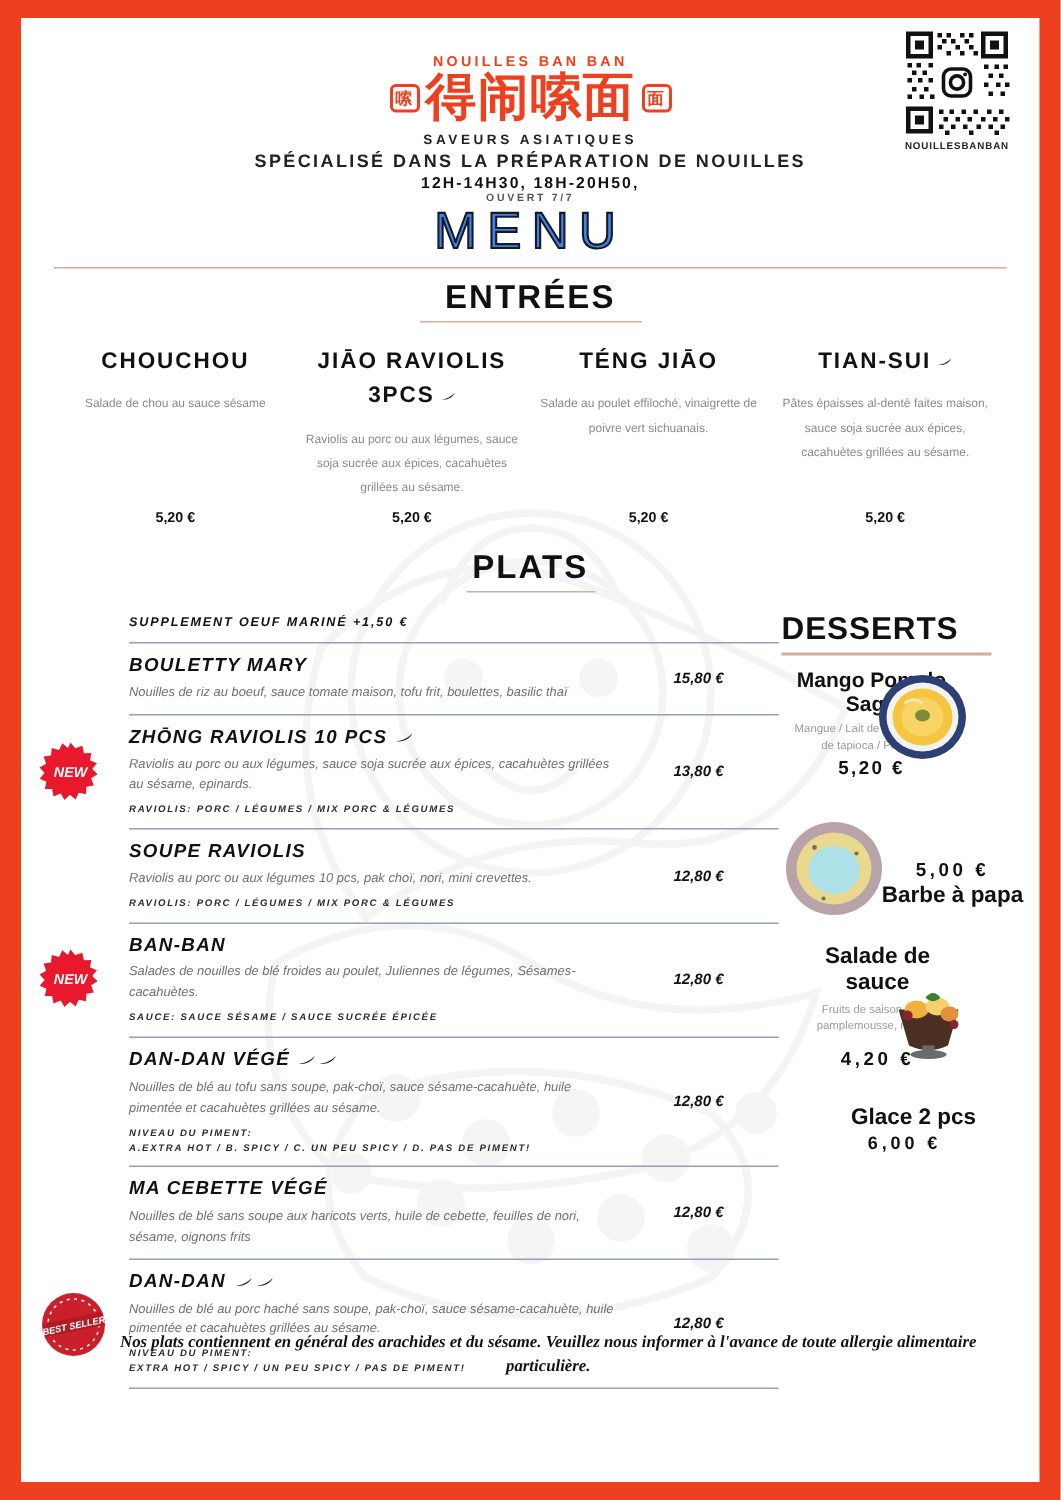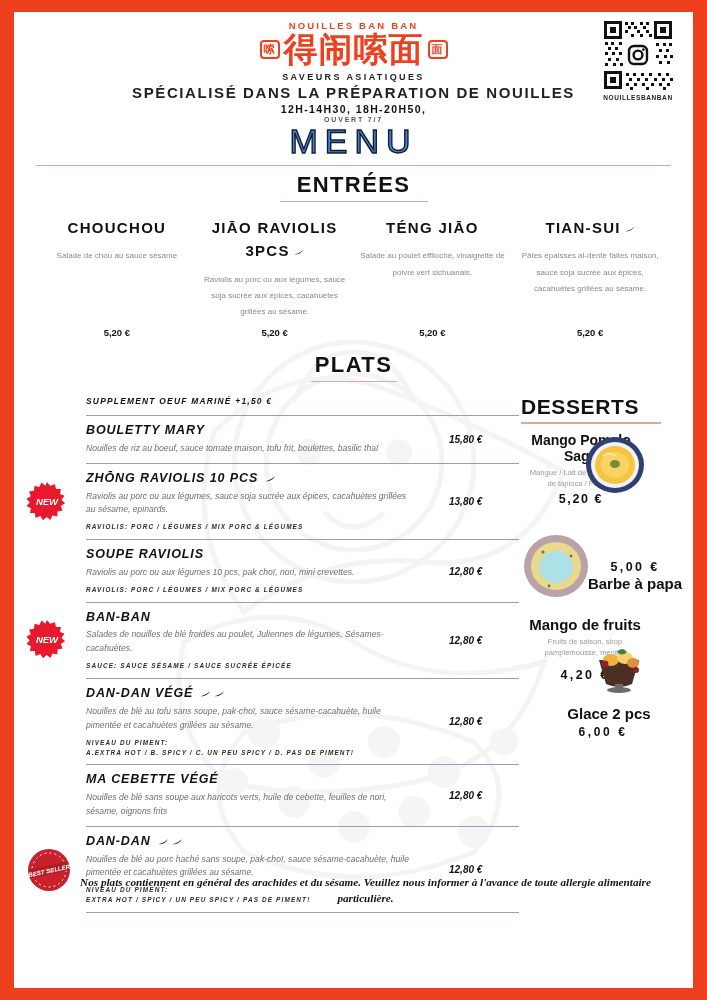--- a/index.html
+++ b/index.html
@@ -15,40 +15,40 @@
   }
   
   .watermark{
     position:absolute;left:50%;top:300px;transform:translateX(-50%);
     width:520px;height:600px;opacity:.085;pointer-events:none;
     z-index:0;
   }
   .content{position:relative;z-index:2;}
 
   
-  .header{position:relative;padding-top:4px;text-align:center;}
+  .header{position:relative;padding-top:20px;text-align:center;}
   .nbb-arc{
     font-size:9.5px;letter-spacing:2.2px;font-weight:700;color:#ee3f1e;
     margin:4px 0 0 0;
   }
   .logo-cn{
     font-family:"DejaVu Sans", sans-serif;
     font-size:34px;font-weight:700;color:#ee3f1e;letter-spacing:1px;
     line-height:1;margin:1px 0 0 0;display:flex;justify-content:center;align-items:center;gap:4px;
   }
   .logo-badge{
     display:inline-block;border:2px solid #ee3f1e;border-radius:4px;
     font-size:11px;padding:2px 2px;line-height:1;color:#ee3f1e;
   }
   .logo-sub-cn{
     font-family:"DejaVu Sans", sans-serif;
     font-size:12.5px;font-weight:700;color:#d63216;letter-spacing:2px;margin-top:2px;
   }
   .tagline1{font-size:9px;letter-spacing:2.4px;font-weight:700;color:#222;margin-top:6px;}
-  .tagline2{font-size:15px;letter-spacing:1.6px;font-weight:700;color:#222;margin-top:2px;}
+  .tagline2{font-size:12px;letter-spacing:1.6px;font-weight:700;color:#222;margin-top:2px;}
   .hours{font-size:10.5px;letter-spacing:1.4px;font-weight:700;color:#111;margin-top:2px;}
   .open7{font-size:7px;letter-spacing:1.8px;font-weight:700;color:#555;margin-top:1px;}
 
   .menu-word{
     font-size:34px;font-weight:400;letter-spacing:7px;color:#3b82f6;
     -webkit-text-stroke:1.4px #1a1a1a;
     margin-top:1px;line-height:1.05;
   }
   .rule-main{height:1px;background:#d9ab9c;margin:5px 22px 0 22px;}
 
@@ -457,21 +457,21 @@
             <path d="M10 18 L50 18 L43 42 Q30 48 17 42 Z" fill="#4a2f22"></path>
             <rect x="26" y="42" width="8" height="5" fill="#6b6b6b"></rect>
             <ellipse cx="30" cy="48" rx="12" ry="3" fill="#6b6b6b"></ellipse>
             <ellipse cx="22" cy="18" rx="8" ry="6" fill="#f0b23c"></ellipse>
             <ellipse cx="36" cy="16" rx="8" ry="6" fill="#f5d06a"></ellipse>
             <ellipse cx="44" cy="21" rx="6" ry="5" fill="#e2913a"></ellipse>
             <path d="M28 10 q5 -6 10 0 q-5 5 -10 0Z" fill="#3f7f35"></path>
             <circle cx="16" cy="22" r="3.4" fill="#8d2230"></circle>
             <circle cx="47" cy="28" r="3" fill="#8d2230"></circle>
           </svg>
-          <div class="des-name">Mango de fruits</div>
+          <div class="des-name">Salade de sauce</div>
           <div class="des-desc">Fruits de saison, sirop pamplemousse, menthe</div>
           <div class="des-price">4,20 €</div>
         </div>
 
         <div class="des-item d4">
           <div class="des-name">Glace 2 pcs</div>
           <div class="des-price">6,00 €</div>
         </div>
       </div>
 

